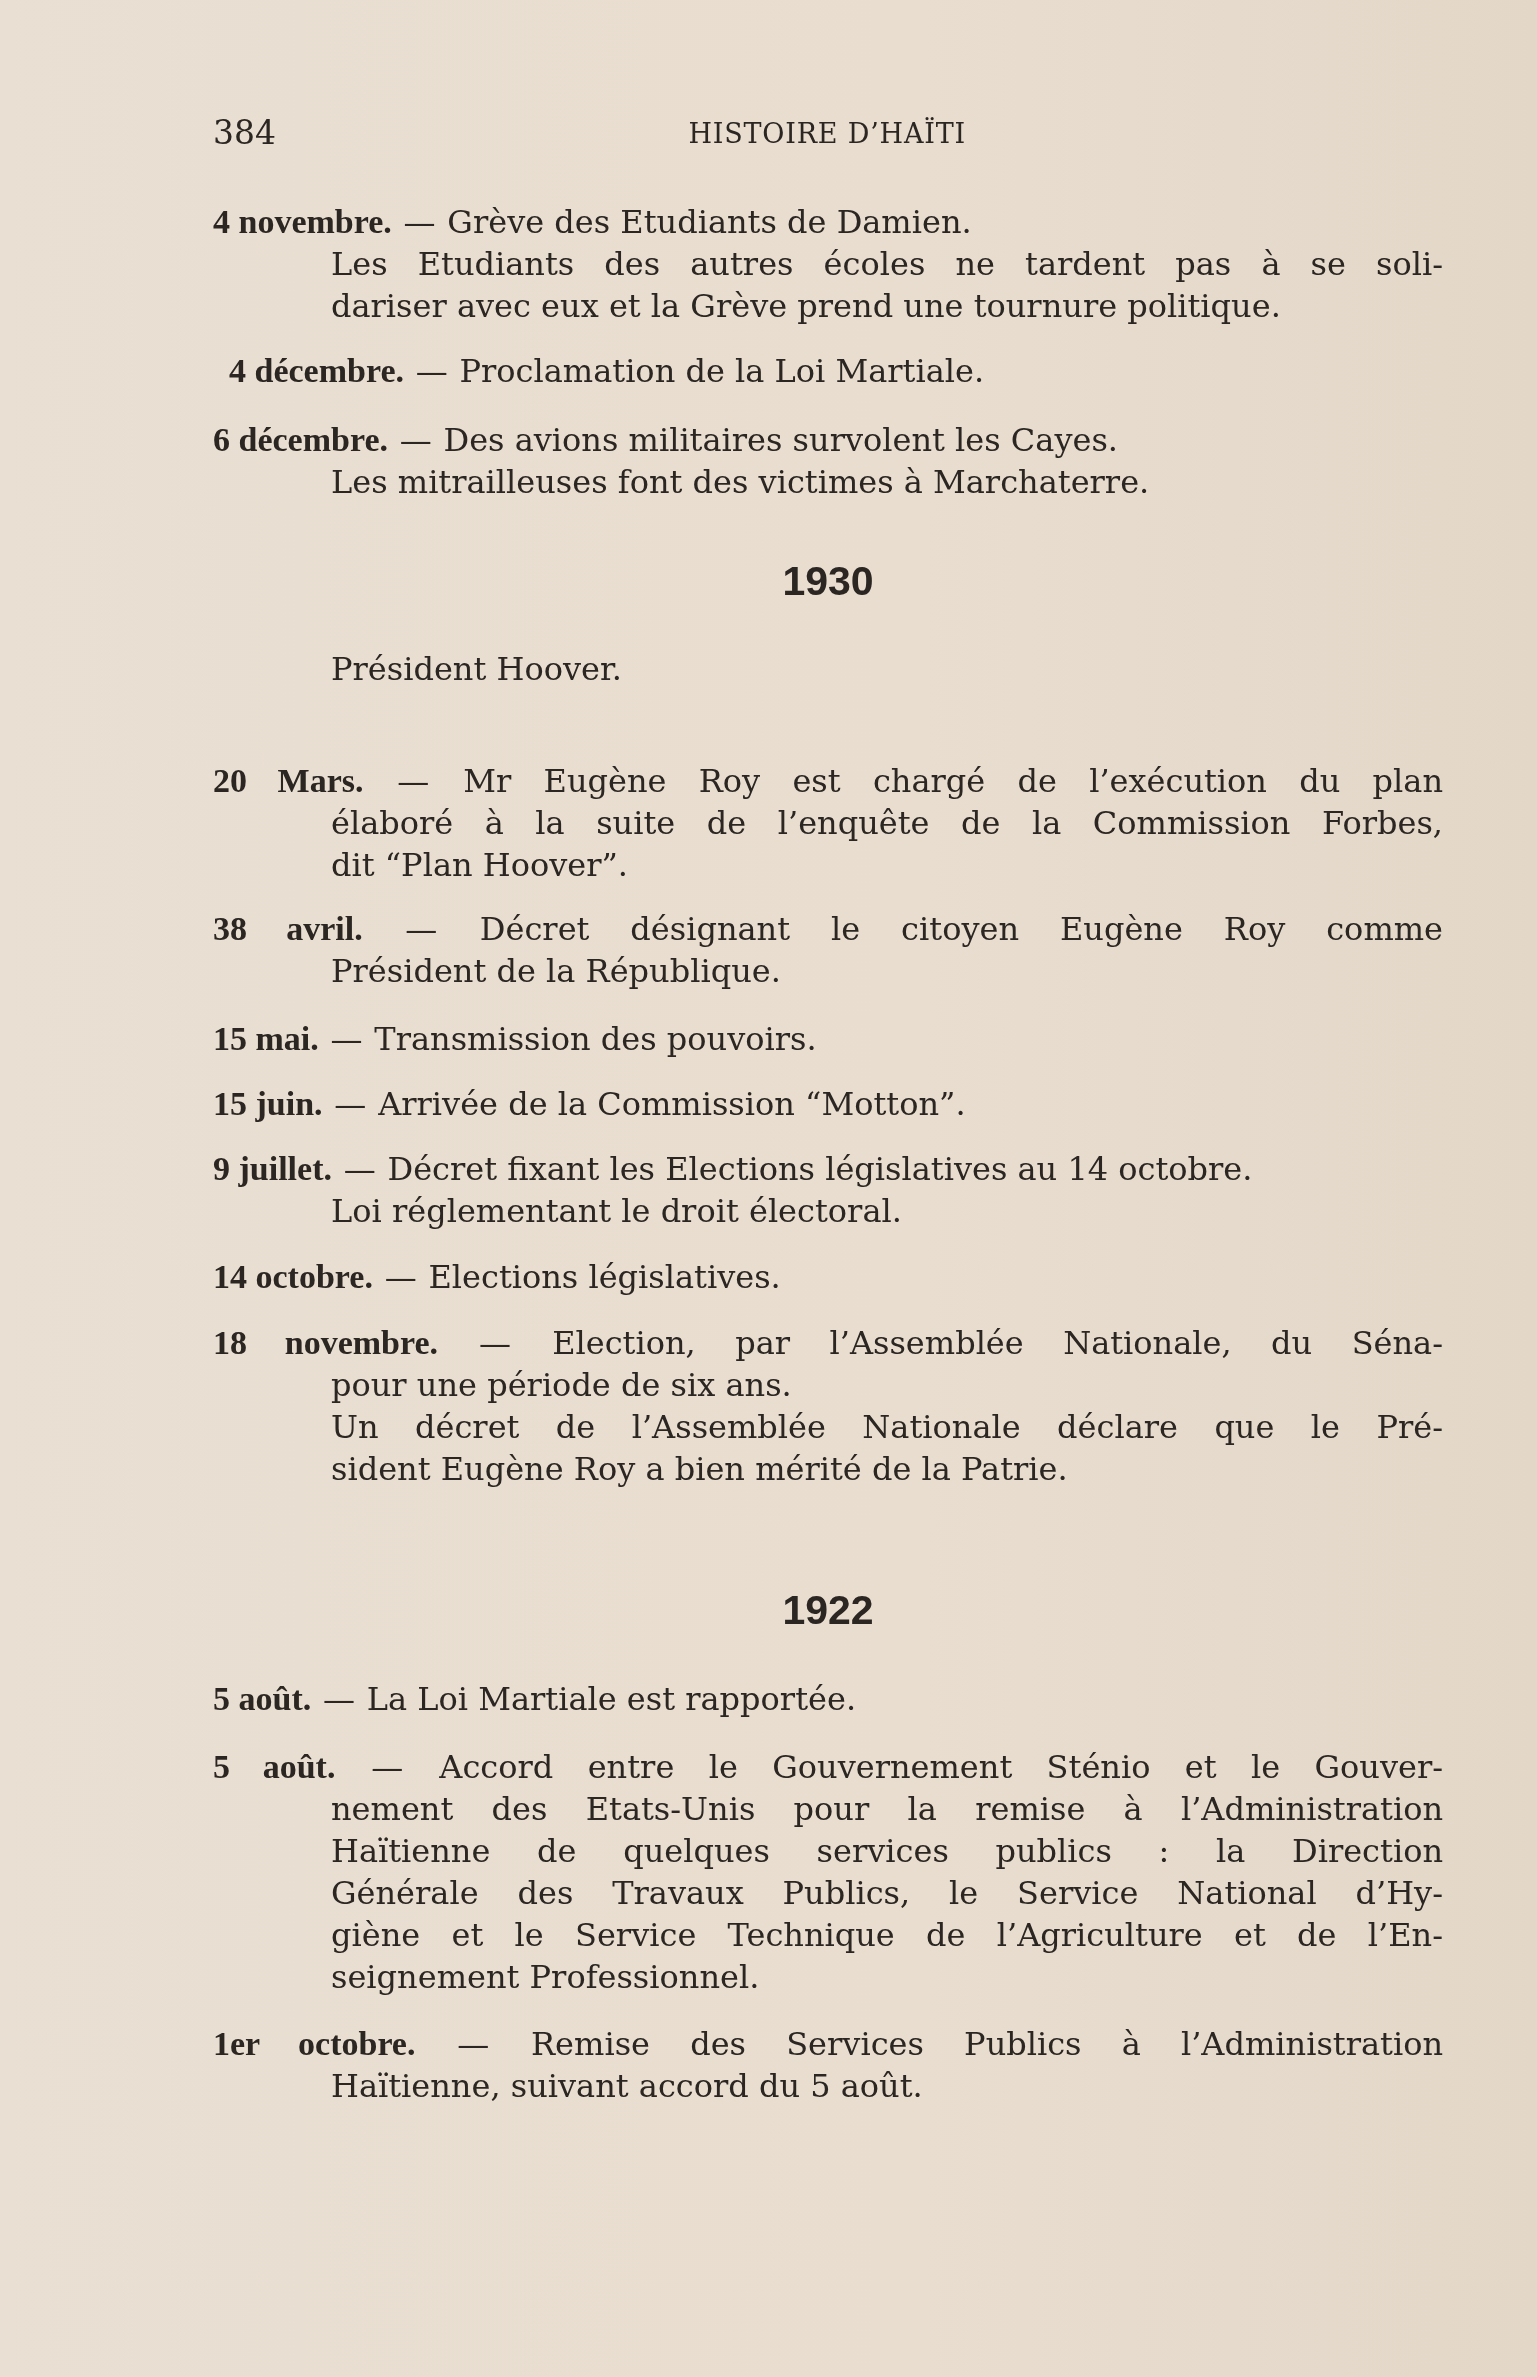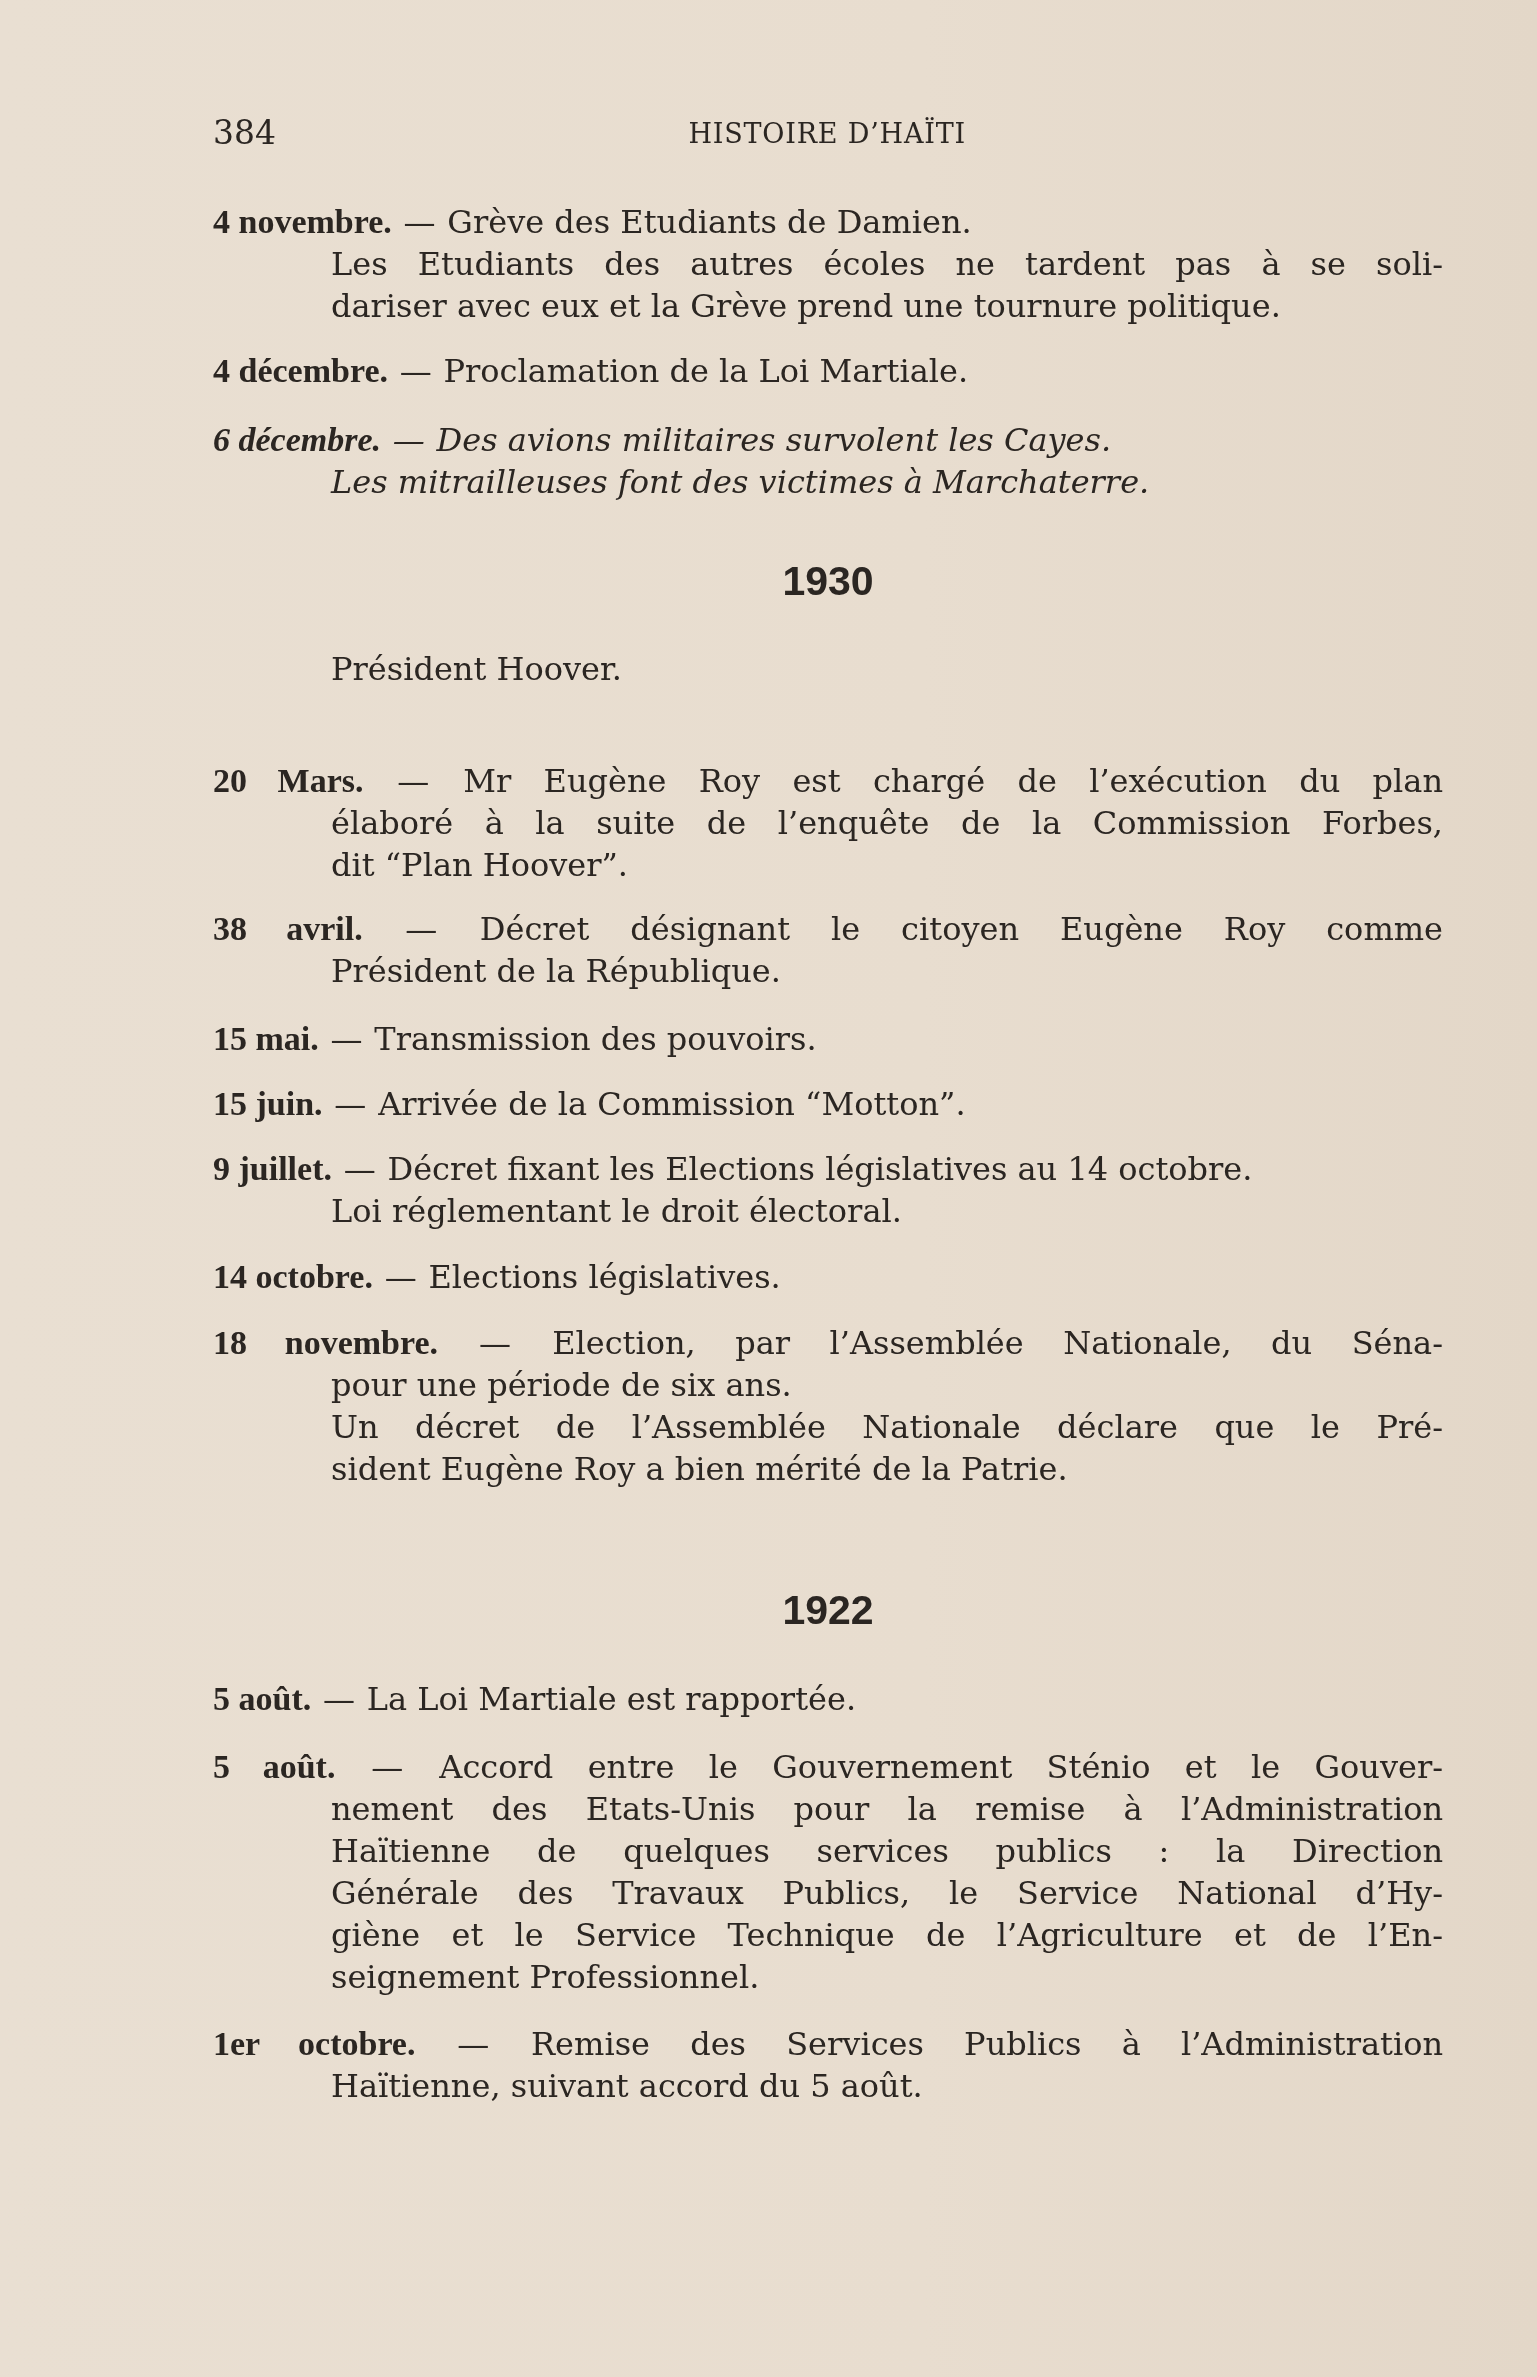--- a/index.html
+++ b/index.html
@@ -33,24 +33,24 @@
   <div class="running-head">
     <span class="page-number">384</span>
     <div class="running-title">HISTOIRE D’HAÏTI</div>
   </div>
   <div class="content" id="content">
       <div class="entry" style="top: 201px;">
         <span class="line last" style="white-space: normal;"><span class="date">4 novembre.</span><span class="dash"> — </span><span>Grève des Etudiants de Damien.</span></span>
         <span class="line cont">Les Etudiants des autres écoles ne tardent pas à se soli-</span>
         <span class="line cont last">dariser avec eux et la Grève prend une tournure politique.</span>
       </div>
-      <div class="entry" style="top: 350px;">
+      <div class="entry" style="top: 350px; margin-left: 16px;">
         <span class="line last" style="white-space: normal;"><span class="date">4 décembre.</span><span class="dash"> — </span><span>Proclamation de la Loi Martiale.</span></span>
       </div>
-      <div class="entry" style="top: 419px; font-style: italic;">
+      <div class="entry" style="top: 419px;">
         <span class="line last" style="white-space: normal;"><span class="date">6 décembre.</span><span class="dash"> — </span><span>Des avions militaires survolent les Cayes.</span></span>
         <span class="line cont last">Les mitrailleuses font des victimes à Marchaterre.</span>
       </div>
       <div class="year" style="top: 558px;">1930</div>
       <div class="entry" style="top: 648px;">
         <span class="line cont last">Président Hoover.</span>
       </div>
       <div class="entry" style="top: 760px;">
         <span class="line" style="white-space: normal;"><span class="date">20 Mars.</span><span class="dash"> — </span><span>Mr Eugène Roy est chargé de l’exécution du plan</span></span>
         <span class="line cont">élaboré à la suite de l’enquête de la Commission Forbes,</span>

